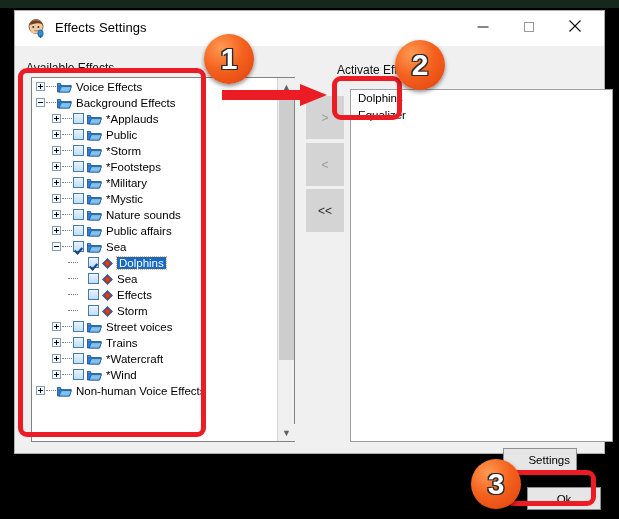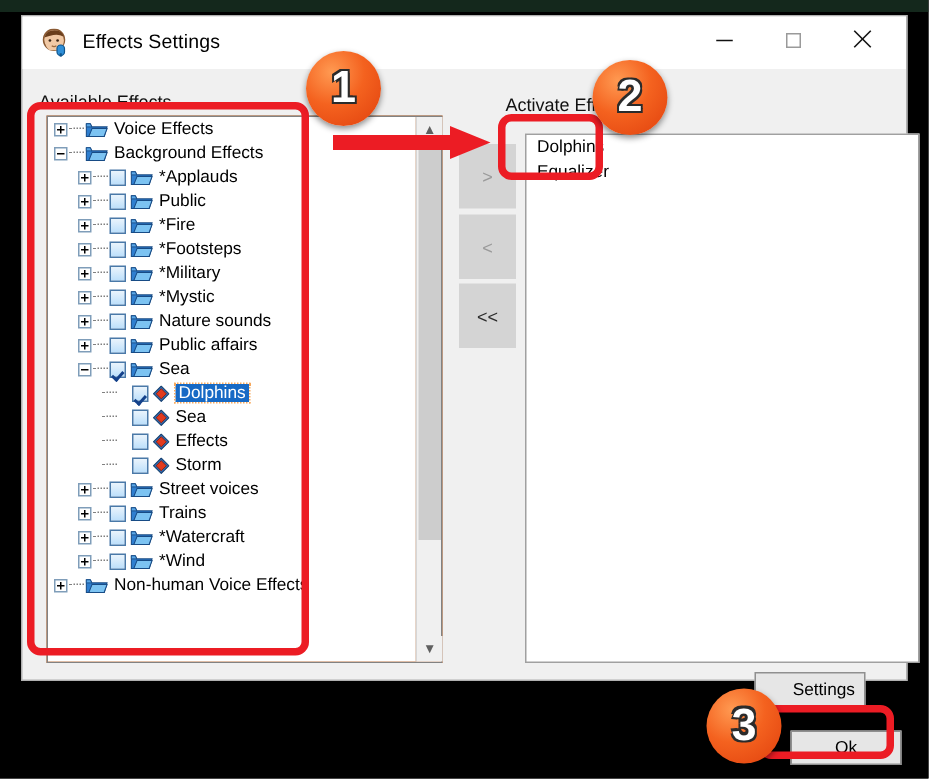--- a/index.html
+++ b/index.html
@@ -34,21 +34,21 @@
   .glyph-min{display:block;width:11px;height:1px;background:#111;}
   .glyph-max{display:block;width:10px;height:10px;border:1px solid #9a9a9a;box-sizing:border-box;}
 
   
   .lbl{position:absolute;font-size:12px;color:#111;}
   .lbl-avail{left:11px;top:50px;}
   .lbl-active{left:322px;top:52px;}
 
   
   .treewrap{position:absolute;left:16px;top:66px;width:264px;height:365px;
-    background:#f97316;border:1px solid #828282;box-sizing:border-box;}
+    background:#0f766e;border:1px solid #828282;box-sizing:border-box;}
   .tree{position:absolute;left:0;top:0;right:17px;bottom:0;overflow:hidden;background:#fff;}
   .row{position:relative;height:16px;line-height:16px;white-space:nowrap;font-size:11.5px;color:#000;}
   .row .ind{display:inline-block;}
   .expander{display:inline-block;width:9px;height:9px;border:1px solid #7f9db9;
     background:#fff;box-sizing:border-box;position:relative;vertical-align:middle;margin-right:1px;}
   .expander:before{content:"";position:absolute;left:1px;top:3px;width:5px;height:1px;background:#000;}
   .expander.plus:after{content:"";position:absolute;left:3px;top:1px;width:1px;height:5px;background:#000;}
   .dots{display:inline-block;width:10px;height:1px;border-top:1px dotted #808080;vertical-align:middle;margin-right:1px;}
   .chk{display:inline-block;width:11px;height:11px;box-sizing:border-box;
     border:1px solid #4a79a8;background:linear-gradient(#eaf4fc,#bcdffb);vertical-align:middle;margin-right:3px;position:relative;}
@@ -173,21 +173,21 @@
               </svg></span><span class="txt ">*Applauds</span></div>
           <div class="row"><span class="ind" style="width:20px;display:inline-block;"></span><span class="expander plus"></span><span class="dots"></span><span class="chk "></span><span class="folder"><svg width="15" height="12" viewBox="0 0 15 12">
                 <path d="M0.5 2.5 L0.5 11 L12.5 11 L14.3 4.6 L4.2 4.6 L3.2 2.5 Z" fill="#2f7fd0" stroke="#174b85" stroke-width="0.8"></path>
                 <path d="M0.5 2.5 L3.2 2.5 L4.2 4.6 L0.5 4.6 Z" fill="#5aa8e8" stroke="#174b85" stroke-width="0.6"></path>
                 <path d="M2.2 11 L4.4 5.6 L14.4 5.6 L12.4 11 Z" fill="#7cc3f2" stroke="#174b85" stroke-width="0.7"></path>
               </svg></span><span class="txt ">Public</span></div>
           <div class="row"><span class="ind" style="width:20px;display:inline-block;"></span><span class="expander plus"></span><span class="dots"></span><span class="chk "></span><span class="folder"><svg width="15" height="12" viewBox="0 0 15 12">
                 <path d="M0.5 2.5 L0.5 11 L12.5 11 L14.3 4.6 L4.2 4.6 L3.2 2.5 Z" fill="#2f7fd0" stroke="#174b85" stroke-width="0.8"></path>
                 <path d="M0.5 2.5 L3.2 2.5 L4.2 4.6 L0.5 4.6 Z" fill="#5aa8e8" stroke="#174b85" stroke-width="0.6"></path>
                 <path d="M2.2 11 L4.4 5.6 L14.4 5.6 L12.4 11 Z" fill="#7cc3f2" stroke="#174b85" stroke-width="0.7"></path>
-              </svg></span><span class="txt ">*Fire</span></div>
+              </svg></span><span class="txt ">*Storm</span></div>
           <div class="row"><span class="ind" style="width:20px;display:inline-block;"></span><span class="expander plus"></span><span class="dots"></span><span class="chk "></span><span class="folder"><svg width="15" height="12" viewBox="0 0 15 12">
                 <path d="M0.5 2.5 L0.5 11 L12.5 11 L14.3 4.6 L4.2 4.6 L3.2 2.5 Z" fill="#2f7fd0" stroke="#174b85" stroke-width="0.8"></path>
                 <path d="M0.5 2.5 L3.2 2.5 L4.2 4.6 L0.5 4.6 Z" fill="#5aa8e8" stroke="#174b85" stroke-width="0.6"></path>
                 <path d="M2.2 11 L4.4 5.6 L14.4 5.6 L12.4 11 Z" fill="#7cc3f2" stroke="#174b85" stroke-width="0.7"></path>
               </svg></span><span class="txt ">*Footsteps</span></div>
           <div class="row"><span class="ind" style="width:20px;display:inline-block;"></span><span class="expander plus"></span><span class="dots"></span><span class="chk "></span><span class="folder"><svg width="15" height="12" viewBox="0 0 15 12">
                 <path d="M0.5 2.5 L0.5 11 L12.5 11 L14.3 4.6 L4.2 4.6 L3.2 2.5 Z" fill="#2f7fd0" stroke="#174b85" stroke-width="0.8"></path>
                 <path d="M0.5 2.5 L3.2 2.5 L4.2 4.6 L0.5 4.6 Z" fill="#5aa8e8" stroke="#174b85" stroke-width="0.6"></path>
                 <path d="M2.2 11 L4.4 5.6 L14.4 5.6 L12.4 11 Z" fill="#7cc3f2" stroke="#174b85" stroke-width="0.7"></path>
               </svg></span><span class="txt ">*Military</span></div>

